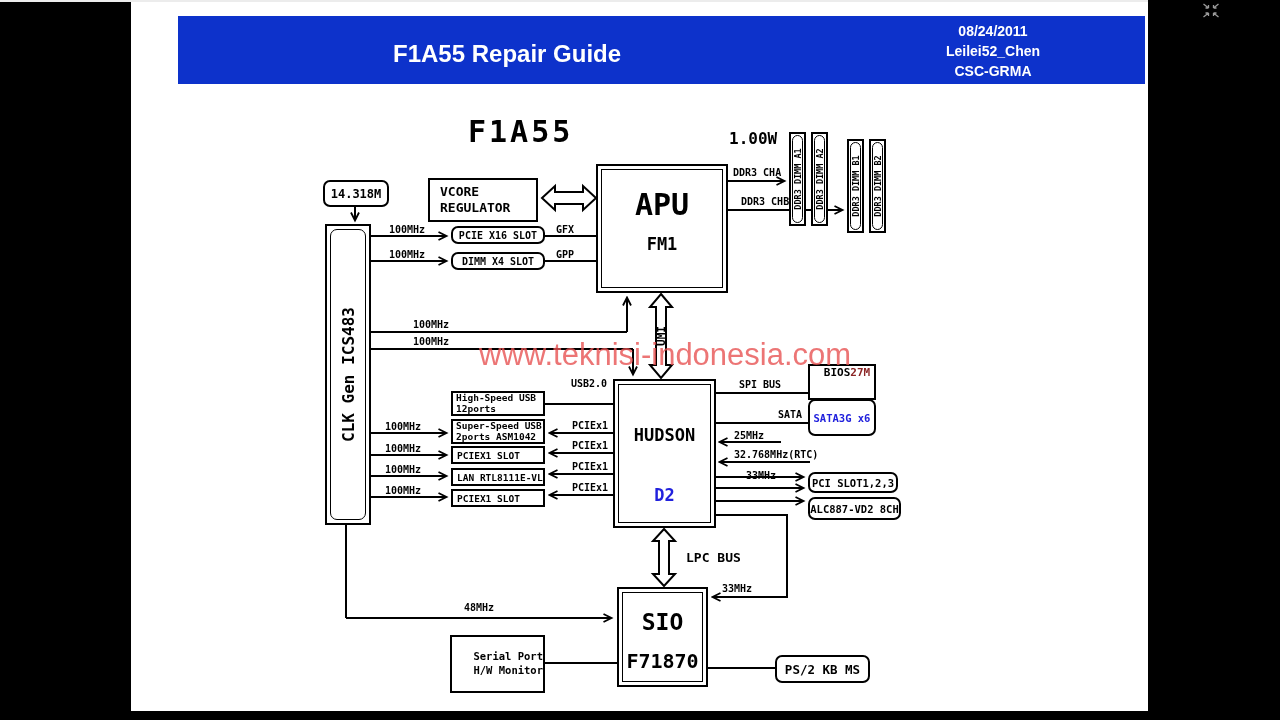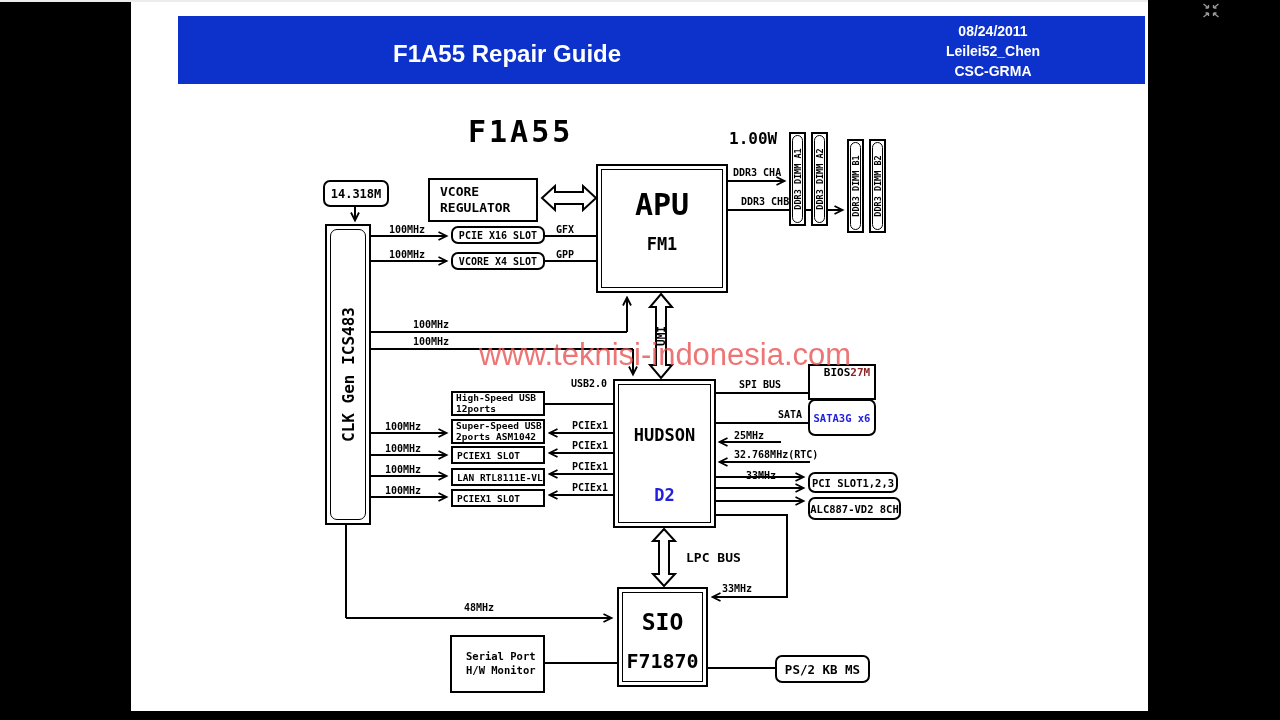--- a/index.html
+++ b/index.html
@@ -125,21 +125,21 @@
   <div class="b" style="left:325px;top:224px;width:46px;height:301px;">
     <div class="in cen" style="inset:3px;">
       <span class="vrot" style="font-size:16px;">CLK Gen ICS483</span>
     </div>
   </div>
 
   <div class="b cen" style="left:451px;top:226px;width:94px;height:18px;font-size:10px;">
     <span class="bt">PCIE X16 SLOT</span>
   </div>
   <div class="b cen" style="left:451px;top:252px;width:94px;height:18px;font-size:10px;">
-    <span class="bt">VCORE X4 SLOT</span>
+    <span class="bt">DIMM X4 SLOT</span>
   </div>
 
   <div class="b" style="left:789px;top:132px;width:17px;height:94px;">
     <div class="in cen" style="inset:1px;">
         <span class="vrot" style="font-size:8.5px;">DDR3 DIMM A1</span>
       </div>
   </div>
   <div class="b" style="left:811px;top:132px;width:17px;height:94px;">
     <div class="in cen" style="inset:1px;">
         <span class="vrot" style="font-size:8.5px;">DDR3 DIMM A2</span>
@@ -195,21 +195,21 @@
     <span class="bt" style="font-size:10.5px;">ALC887-VD2 8CH</span>
   </div>
 
   <div class="b" style="left:617px;top:587px;width:91px;height:100px;">
     <div class="in" style="inset:3px;">
       <span class="bt" style="font-size:23px;margin-top:16px;">SIO</span>
       <span class="bt" style="font-size:20px;margin-top:14px;">F71870</span>
     </div>
   </div>
 
-  <div class="b" style="left:450px;top:635px;width:95px;height:58px;display:flex;flex-direction:column;justify-content:center;padding-left:14px;">
+  <div class="b" style="left:450px;top:635px;width:95px;height:58px;display:flex;flex-direction:column;justify-content:center;padding-left:14px;text-align:right;">
     <span class="bt" style="font-size:10.5px;line-height:1.3;">Serial Port</span>
     <span class="bt" style="font-size:10.5px;line-height:1.3;">H/W Monitor</span>
   </div>
 
   <div class="b cen" style="left:775px;top:655px;width:95px;height:28px;">
     <span class="bt" style="font-size:12.5px;">PS/2 KB MS</span>
   </div>
 
   <div class="lbl" style="left:389px;top:224px;">100MHz</div>
   <div class="lbl" style="left:389px;top:249px;">100MHz</div>

